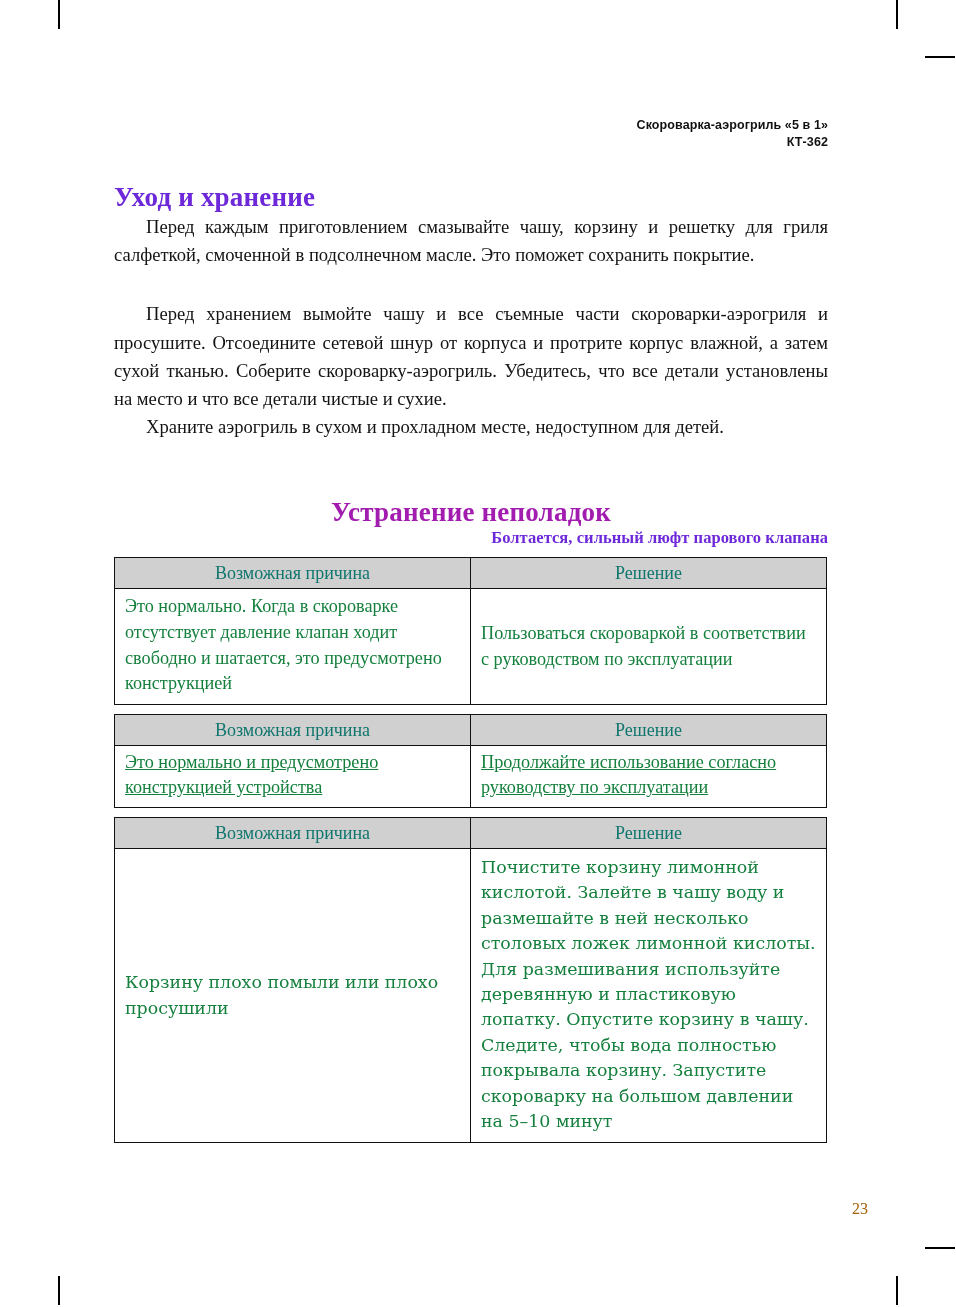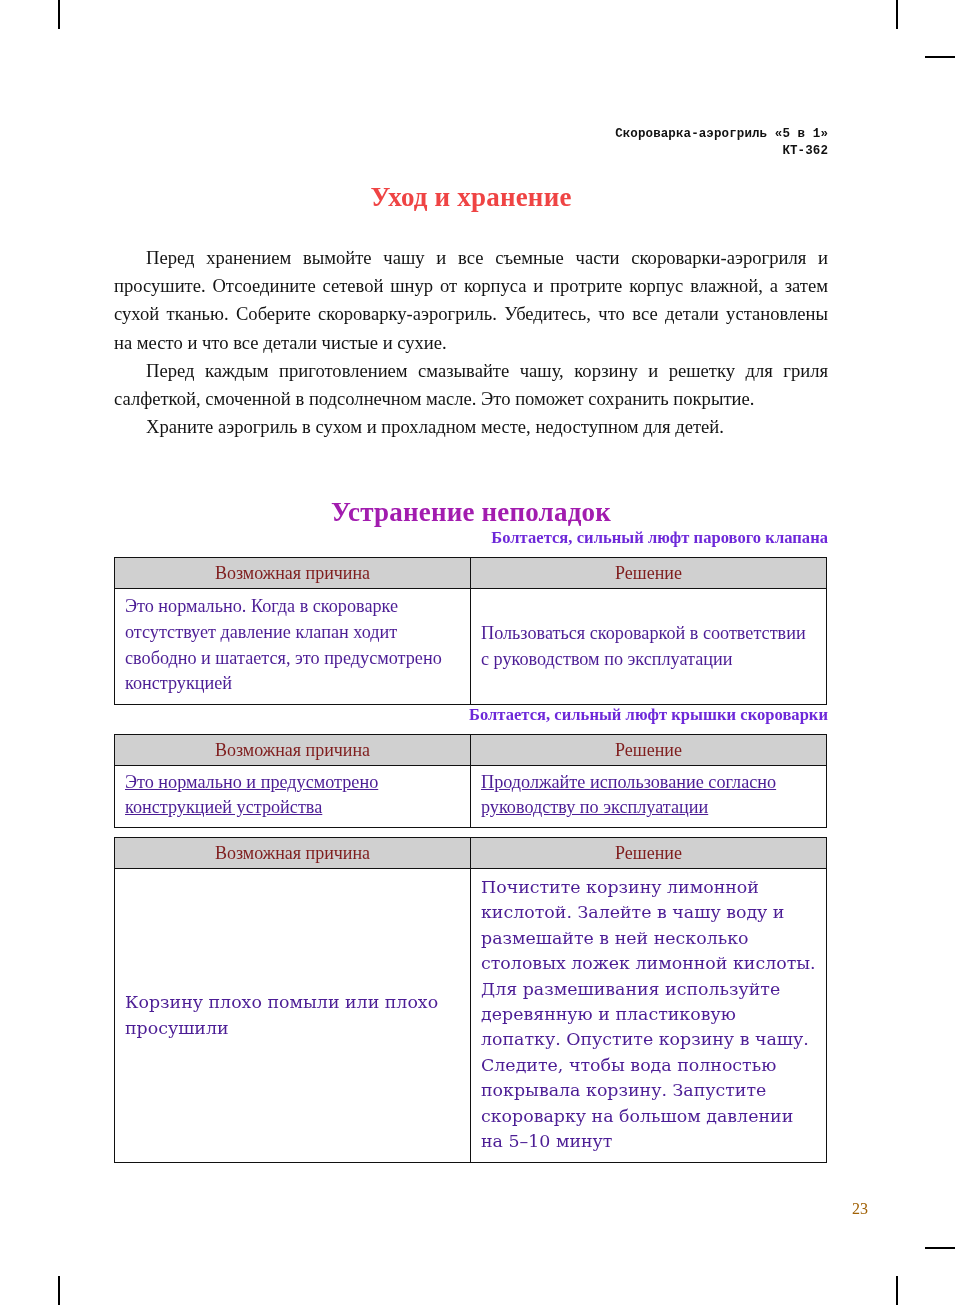--- a/index.html
+++ b/index.html
@@ -38,46 +38,46 @@
     position: absolute;
     left: 0;
     top: 0;
     width: 956px;
     height: 1307px;
   }
 
   .running-head {
     position: absolute;
     right: 128px;
-    top: 126px;
+    top: 117px;
     text-align: right;
-    font-family: Liberation Mono, monospace;
+    font-family: Liberation Sans, sans-serif;
     font-weight: bold;
     font-size: 12.5px;
     line-height: 1.35;
     letter-spacing: 0.1px;
     color: #111111;
   }
   .running-head .rh-line { display: block; white-space: nowrap; }
 
   .content {
     position: absolute;
     left: 114px;
     top: 0;
     width: 714px;
   }
 
   h1.section-title {
     margin: 0;
     padding-top: 182px;
-    text-align: center;
+    text-align: left;
     font-size: 27px;
     font-weight: bold;
     letter-spacing: 0.2px;
-    color: #ef4444;
+    color: #6d28d9;
   }
 
   h1.section-title-2 {
     margin: 0;
     padding-top: 56px;
     text-align: center;
     font-size: 27px;
     font-weight: bold;
     letter-spacing: 0.2px;
     color: #a21caf;
@@ -117,31 +117,31 @@
     padding: 0;
     vertical-align: top;
   }
   table.trouble th {
     background: #d0d0d0;
     text-align: center;
     font-weight: normal;
     font-size: 18px;
     height: 30px;
     line-height: 30px;
-    color: #7f1d1d;
+    color: #0f766e;
   }
   table.trouble col.c-cause { width: 356px; }
   table.trouble col.c-fix   { width: 356px; }
 
   td .cell-txt {
     display: block;
     padding: 5px 9px 7px 10px;
     font-size: 18.2px;
     line-height: 25.6px;
-    color: #4c1d95;
+    color: #15803d;
   }
   td.mid .cell-txt { padding-top: 0; }
 
   
   table.t2 td .cell-txt { padding: 4px 9px 6px 10px; text-decoration: underline; }
 
   
   table.t3 td .cell-txt {
     font-family: "DejaVu Serif", "Liberation Serif", serif;
     font-size: 17.4px;
@@ -178,22 +178,22 @@
 
   <div class="running-head">
     <span class="rh-line">Скороварка-аэрогриль «5 в 1»</span>
     <span class="rh-line">КТ-362</span>
   </div>
 
   <div class="content">
 
     <h1 class="section-title">Уход и хранение</h1>
 
+    <p class="body-par">Перед каждым приготовлением смазывайте чашу, корзину и решетку для гриля салфеткой, смоченной в подсолнечном масле. Это поможет сохранить покрытие.</p>
     <p class="body-par first">Перед хранением вымойте чашу и все съемные части скороварки-аэрогриля и просушите. Отсоедините сетевой шнур от корпуса и протрите корпус влажной, а затем сухой тканью. Соберите скороварку-аэрогриль. Убедитесь, что все детали установлены на место и что все детали чистые и сухие.</p>
-    <p class="body-par">Перед каждым приготовлением смазывайте чашу, корзину и решетку для гриля салфеткой, смоченной в подсолнечном масле. Это поможет сохранить покрытие.</p>
     <p class="body-par">Храните аэрогриль в сухом и прохладном месте, недоступном для детей.</p>
 
     <h1 class="section-title-2">Устранение неполадок</h1>
 
     <h2 class="trouble-head gap-before-head-1">Болтается, сильный люфт парового клапана</h2>
 
     <table class="trouble t1">
       <colgroup>
           <col class="c-cause">
           <col class="c-fix">
@@ -209,21 +209,20 @@
           <td>
             <span class="cell-txt">Это нормально. Когда в скороварке отсутствует давление клапан ходит свободно и шатается, это предусмотрено конструкцией</span>
           </td>
           <td class="mid">
             <span class="cell-txt" style="padding-top:32px">Пользоваться скороваркой в соответствии с руководством по эксплуатации</span>
           </td>
         </tr>
       </tbody>
     </table>
 
-    <h2 class="trouble-head gap-before-head-n">Болтается, сильный люфт крышки скороварки</h2>
 
     <table class="trouble t2">
       <colgroup>
           <col class="c-cause">
           <col class="c-fix">
         </colgroup>
       <thead>
         <tr>
           <th>Возможная причина</th>
           <th>Решение</th>

